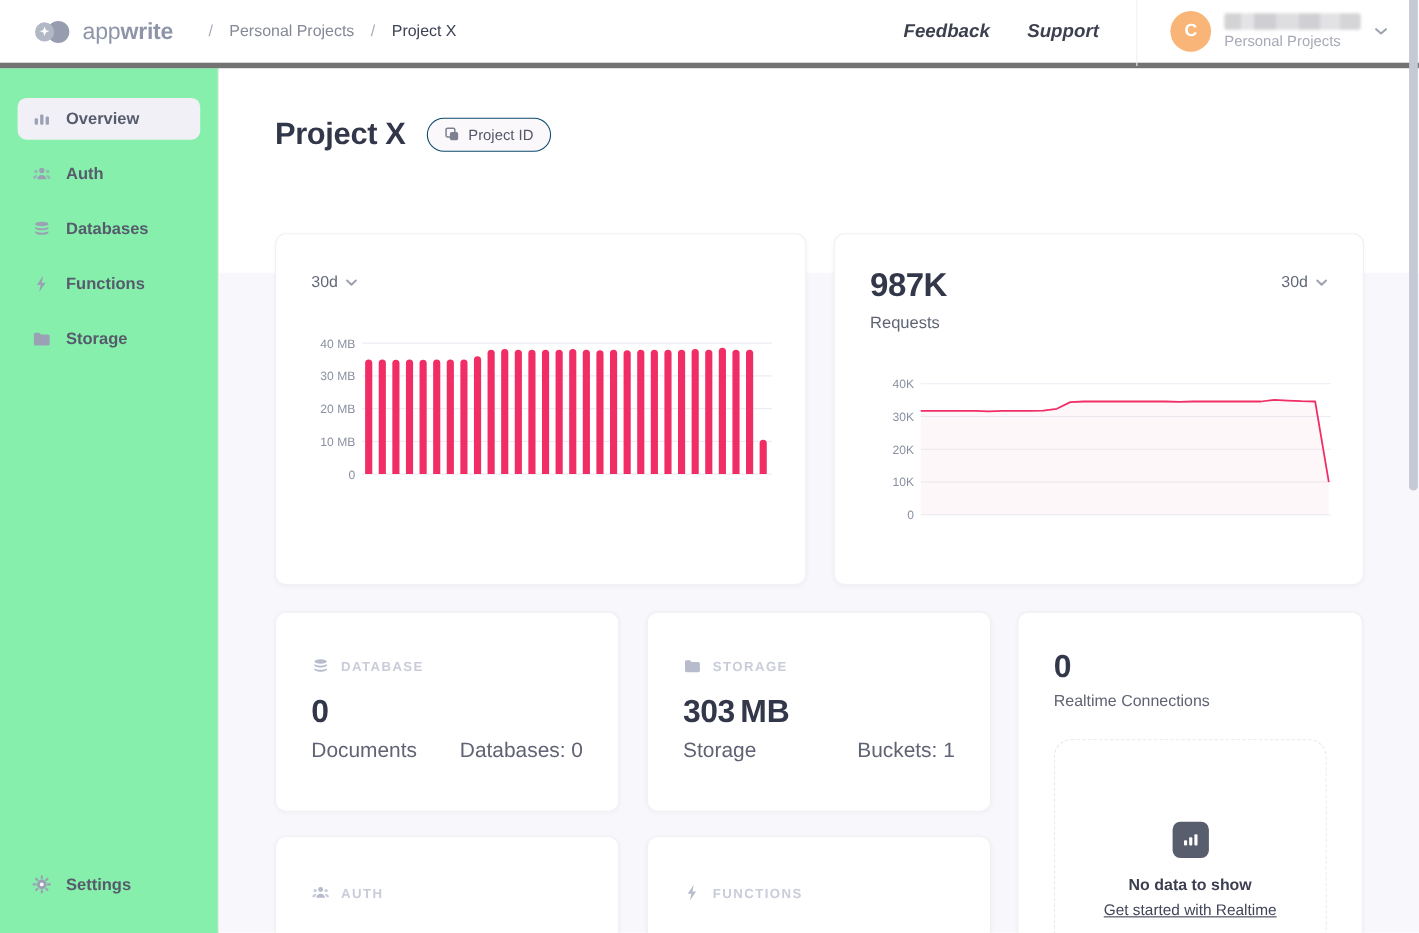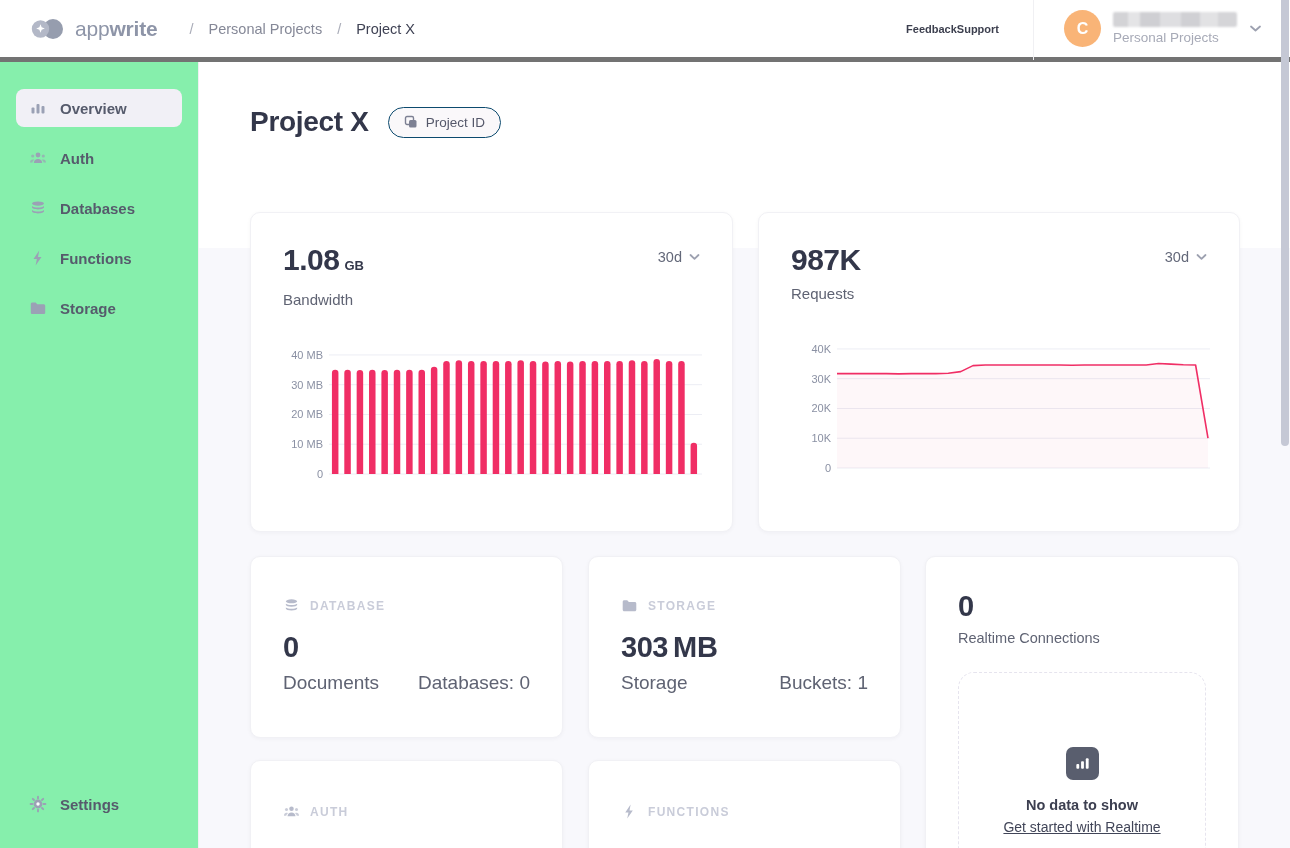--- a/index.html
+++ b/index.html
@@ -11,21 +11,21 @@
             border-bottom:5px solid #737373; display:flex; align-items:center;
             padding:0 28px 0 30px; z-index:10; }
   .logo { display:flex; align-items:center; gap:9px; cursor:pointer; }
   .logo-word { font-size:21px; color:#8e95a8; letter-spacing:-0.2px; }
   .logo-word b { font-weight:700; }
   .breadcrumb { display:flex; align-items:center; gap:15px; margin-left:32px; font-size:14.5px; }
   .crumb-sep { color:#a9acb8; }
   .crumb-parent { color:#858897; cursor:pointer; }
   .crumb-current { color:#3f4254; font-weight:500; }
   .header-right { margin-left:auto; display:flex; align-items:center; }
-  .header-link { font-size:11px; font-weight:700; color:#3c3f4e; cursor:pointer; }
+  .header-link { font-size:17px; font-weight:700; color:#3c3f4e; margin-left:34px; cursor:pointer;font-style:italic; }
   .header-divider { width:1px; height:62px; background:#f0f0f3; margin:0 30px 0 34px; }
   .account { display:flex; align-items:center; gap:12px; cursor:pointer; }
   .avatar { width:37px; height:37px; border-radius:50%; background:#f9b477; color:#fff;
             font-weight:700; font-size:16px; display:flex; align-items:center; justify-content:center; }
   .account-texts { display:flex; flex-direction:column; gap:3px; }
   .account-name-blur { width:124px; height:15px; border-radius:2px;
       background:linear-gradient(90deg,#d3d3d6 0 12%,#e4e4e6 12% 22%,#cfcfd3 22% 38%,#dedee1 38% 55%,#d0d0d4 55% 70%,#e2e2e4 70% 85%,#d5d5d8 85%);
       filter:blur(1.3px); }
   .account-org { font-size:13.5px; color:#a7aab7; }
   .chev { stroke:#9da1b0; stroke-width:1.8; fill:none; stroke-linecap:round; stroke-linejoin:round; }
@@ -193,24 +193,20 @@
       <svg width="14" height="14" viewBox="0 0 14 14">
         <rect x="1.5" y="1.5" width="8" height="8" rx="1.5" fill="none" stroke="#7d8093" stroke-width="1.4"></rect>
         <rect x="5" y="5" width="7.5" height="7.5" rx="1.5" fill="#7d8093"></rect>
       </svg>
       <span>Project ID</span>
     </div>
   </div>
 
   <div class="card chart-card" style="left:51px">
     <div class="card-top-row">
-      <div>
-        <div class="big-value"><span>1.08</span><span class="big-unit">GB</span></div>
-        <div class="value-label">Bandwidth</div>
-      </div>
       <div class="range-select">
         <span>30d</span>
         <svg class="chev" width="11" height="8" viewBox="0 0 11 8">
             <polyline points="1.5,2 5.5,5.8 9.5,2"></polyline>
           </svg>
       </div>
     </div>
     <div class="chart-wrap">
       <svg width="419" height="150" viewBox="0 0 419 150">
           <line x1="46" y1="14.930232558139537" x2="419" y2="14.930232558139537" class="gridline"></line>

